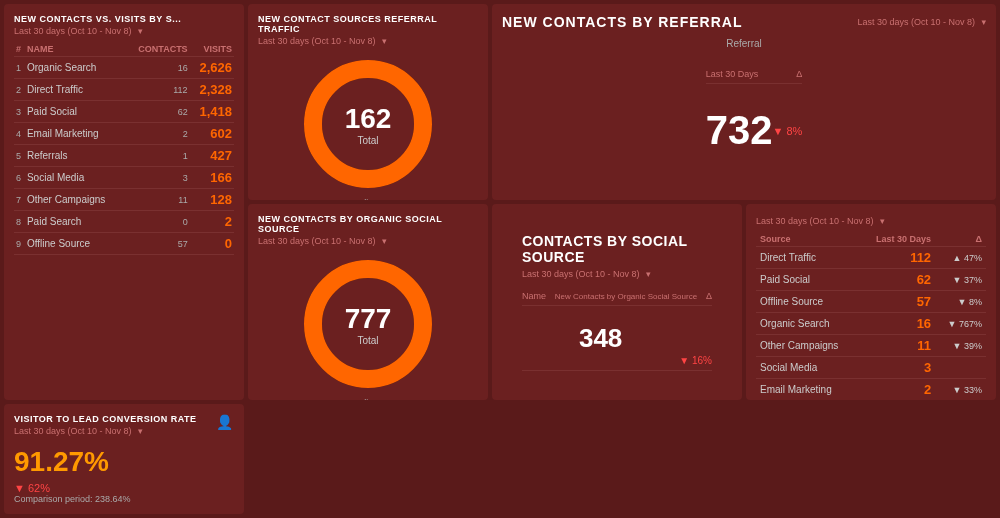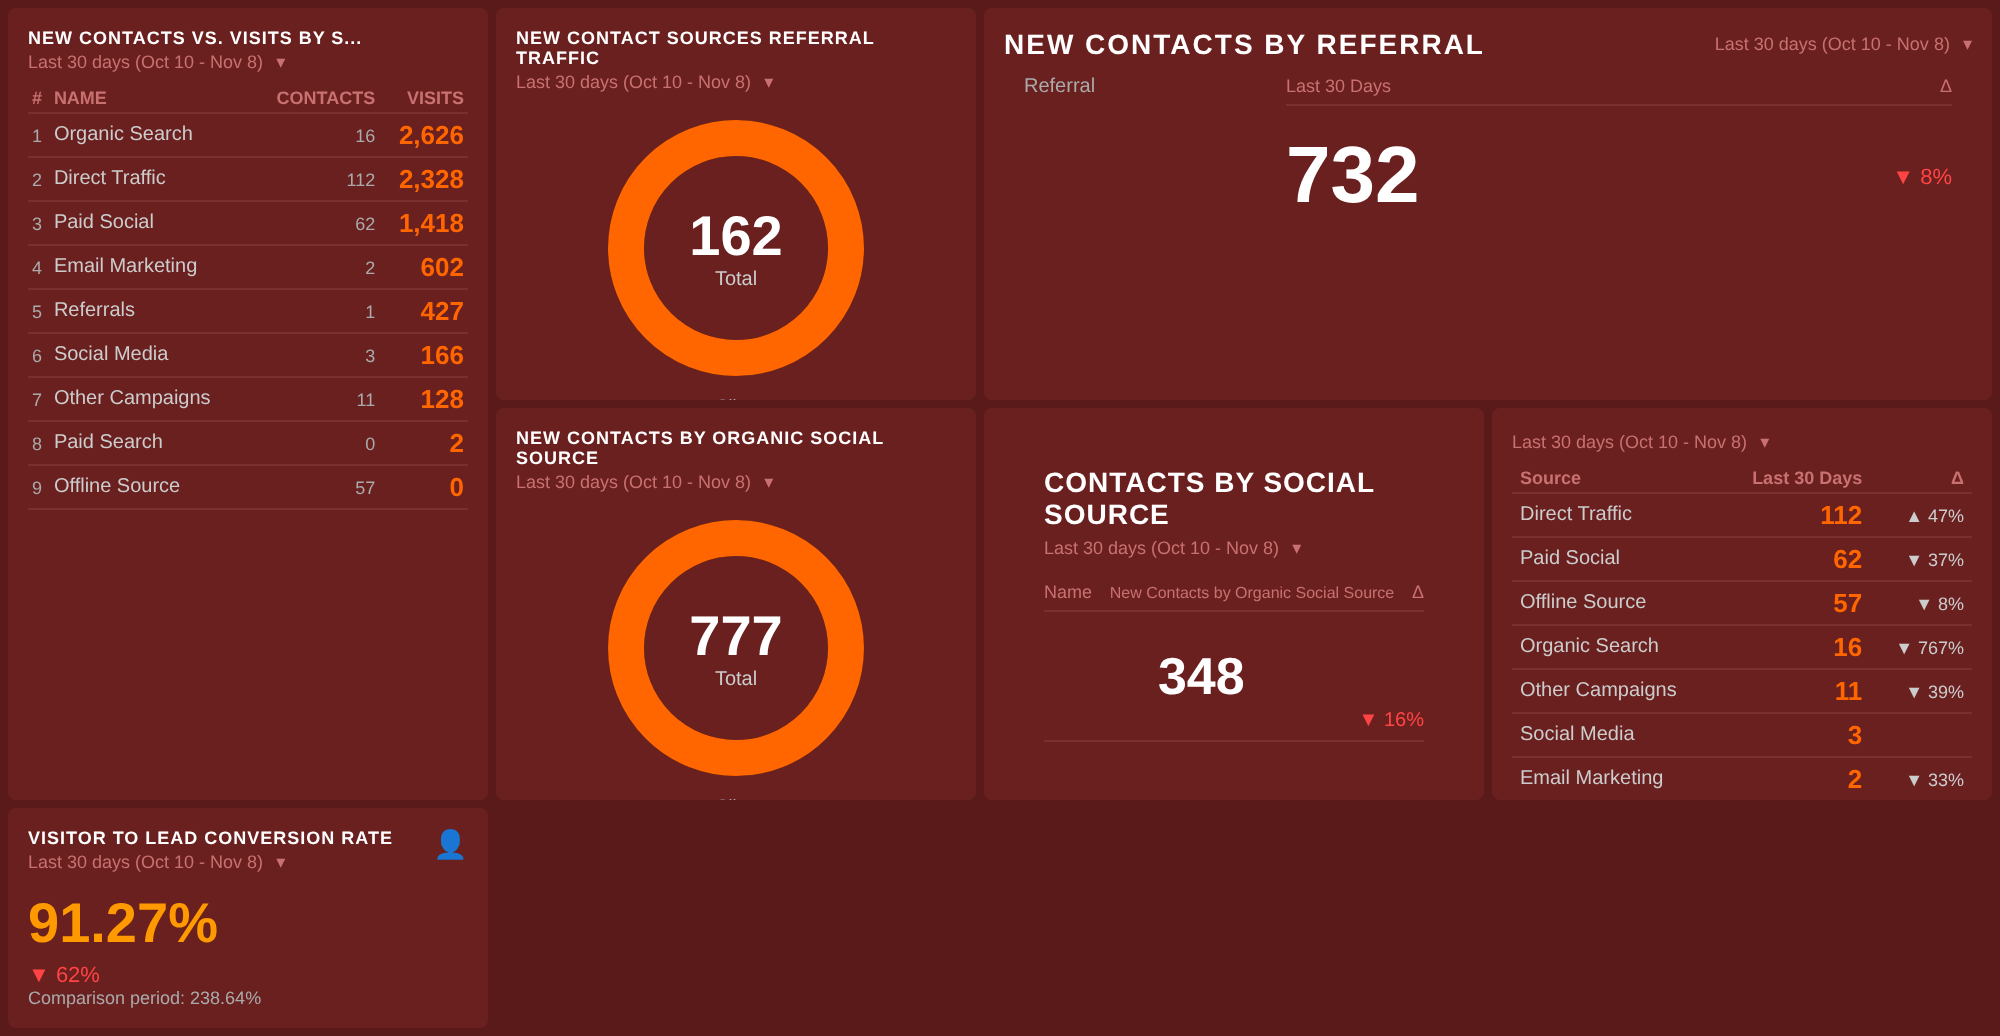--- a/index.html
+++ b/index.html
@@ -325,30 +325,30 @@
   </div>
 
   <div class="card card-contacts-referral">
     <div style="display:flex; align-items:center; justify-content:space-between; margin-bottom:8px;">
       <div style="font-size:14px; font-weight:bold; letter-spacing:1px; text-transform:uppercase;">NEW CONTACTS BY REFERRAL</div>
       <div style="font-size:9px; color:#c97070;">
         <span>Last 30 days (Oct 10 - Nov 8)</span>
         <span class="dropdown-arrow">▾</span>
       </div>
     </div>
-    <div style="display:flex; align-items:flex-start; padding: 0 10px;">
+    <div style="display:flex; align-items:center; padding: 0 10px; flex-direction: column;">
       <div style="flex:1;">
         <div style="color:#aaa; font-size:10px; margin-bottom:20px;">Referral</div>
       </div>
       <div style="flex:3; padding-left:20px;">
         <div style="display:flex; justify-content:space-between; color:#c97070; font-size:9px; margin-bottom:4px; border-bottom:1px solid #7a3030; padding-bottom:4px;">
           <span>Last 30 Days</span>
           <span>Δ</span>
         </div>
-        <div style="display:flex; justify-content:space-between; align-items:center; margin-top:13px;">
+        <div style="display:flex; justify-content:space-between; align-items:center; margin-top:24px;">
           <div style="font-size:40px; font-weight:bold; color:#fff;">732</div>
           <div class="delta-down" style="font-size:11px;">▼ 8%</div>
         </div>
       </div>
     </div>
   </div>
 
   <div class="card card-organic-social">
     <div class="card-title">NEW CONTACTS BY ORGANIC SOCIAL SOURCE</div>
     <div class="card-subtitle">

